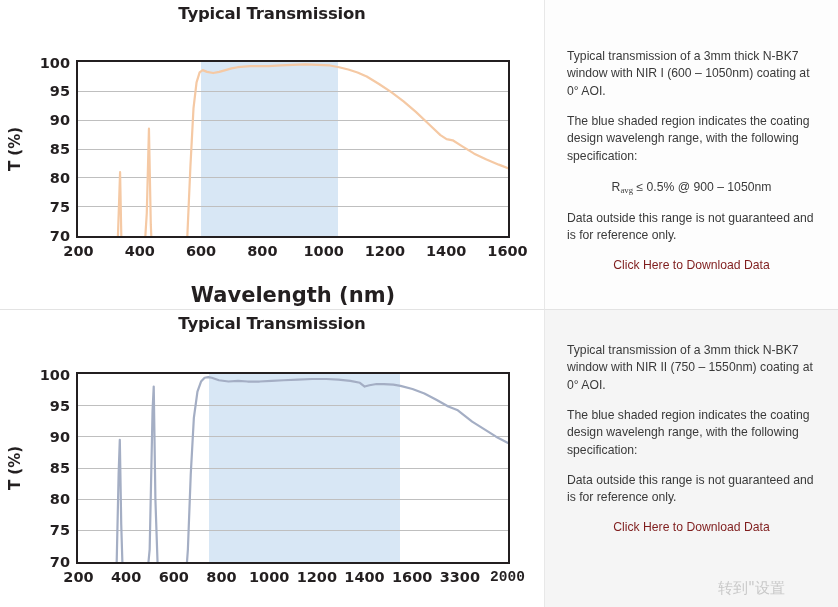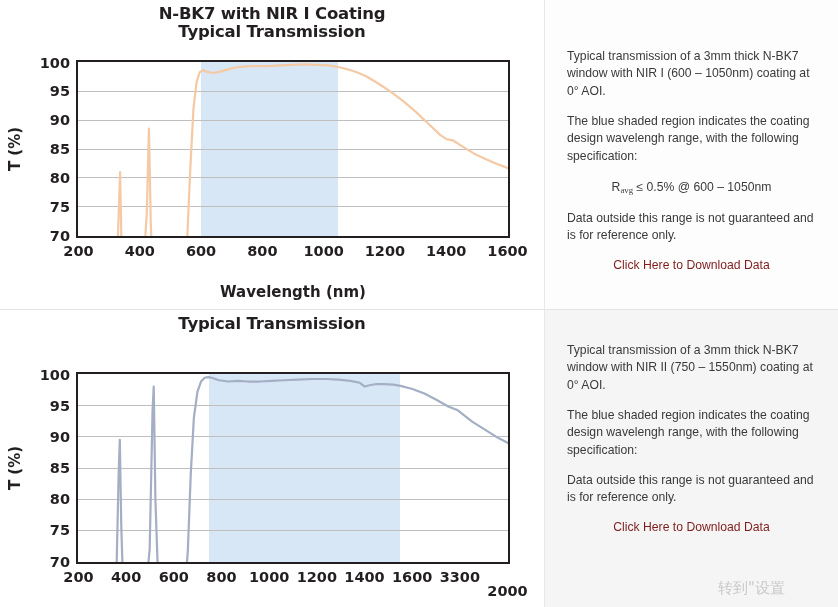--- a/index.html
+++ b/index.html
@@ -111,21 +111,21 @@
     font-weight: bold;
     font-size: 15px;
     color: #231f20;
     transform-origin: center center;
     white-space: nowrap;
   }
   .axis-label-x {
     position: absolute;
     font-family: "DejaVu Sans", sans-serif;
     font-weight: bold;
-    font-size: 15px;
+    font-size: 21px;
     color: #231f20;
     white-space: nowrap;
     text-align: center;
   }
 
   
   .text-panel {
     box-sizing: border-box;
     width: 100%;
     height: 100%;
@@ -185,21 +185,20 @@
   .watermark .wm2 { font-size: 15px; display: block; }
 </style>
 </head>
 <body>
 
 <div class="page">
 
   <div class="cell cell-chart-1 c1">
     <div class="chart-wrap">
       <div class="chart-title">
-        <span class="line">N-BK7 with NIR I Coating</span>
         <span class="line">Typical Transmission</span>
       </div>
 
       <div class="plot-box" id="plot1" style="left:76px; top:60px; width:434px; height:178px;">
         <div class="plot-frame">
           <div class="band" id="band1" style="left: 122.571px; width: 137.893px; background: rgb(207, 226, 243);"></div>
           <div id="grid1">
               <div class="gridline" style="top: 144.167px;"></div>
               <div class="gridline" style="top: 115.333px;"></div>
               <div class="gridline" style="top: 86.5px;"></div>
@@ -235,21 +234,21 @@
       <div class="axis-label-y" id="ylab1" style="left: -7px; top: 140px; transform: rotate(-90deg);">T (%)</div>
       <div class="axis-label-x" style="left:76px; width:434px; top:283px;">Wavelength (nm)</div>
     </div>
   </div>
 
   <div class="cell cell-text-1">
     <div class="text-panel panel-1-inner">
       <p>Typical transmission of a 3mm thick N-BK7 window with NIR I (600 – 1050nm) coating at 0° AOI.</p>
       <p>The blue shaded region indicates the coating design wavelengh range, with the following specification:</p>
       <div class="spec-block" id="specs1">
-          <span class="spec-line"><span>R</span><sub>avg</sub><span> ≤ 0.5% @ 600 – 1050nm</span></span>
+          <span class="spec-line"><span>R</span><sub>avg</sub><span> ≤ 0.5% @ 900 – 1050nm</span></span>
         </div>
       <p>Data outside this range is not guaranteed and is for reference only.</p>
       <a class="dl-link" href="#">Click Here to Download Data</a>
     </div>
   </div>
 
   <div class="cell cell-chart-2 c2">
     <div class="chart-wrap">
       <div class="chart-title">
         <span class="line">Typical Transmission</span>
@@ -283,21 +282,21 @@
       <div id="xticks2">
           <div class="xtick" style="left: 78.5px; top: 259px;">200</div>
           <div class="xtick" style="left: 126.167px; top: 259px;">400</div>
           <div class="xtick" style="left: 173.833px; top: 259px;">600</div>
           <div class="xtick" style="left: 221.5px; top: 259px;">800</div>
           <div class="xtick" style="left: 269.167px; top: 259px;">1000</div>
           <div class="xtick" style="left: 316.833px; top: 259px;">1200</div>
           <div class="xtick" style="left: 364.5px; top: 259px;">1400</div>
           <div class="xtick" style="left: 412.167px; top: 259px;">1600</div>
           <div class="xtick" style="left: 459.833px; top: 259px;">3300</div>
-          <div class="xtick" style="left: 507.5px; top: 273px;">2000</div>
+          <div class="xtick" style="left: 507.5px; top: 259px; font-family: Liberation Mono, monospace;">2000</div>
         </div>
 
       <div class="axis-label-y" id="ylab2" style="left: -7px; top: 149px; transform: rotate(-90deg);">T (%)</div>
 
     </div>
   </div>
 
   <div class="cell cell-text-2">
     <div class="text-panel panel-2-inner">
       <p>Typical transmission of a 3mm thick N-BK7 window with NIR II (750 – 1550nm) coating at 0° AOI.</p>

